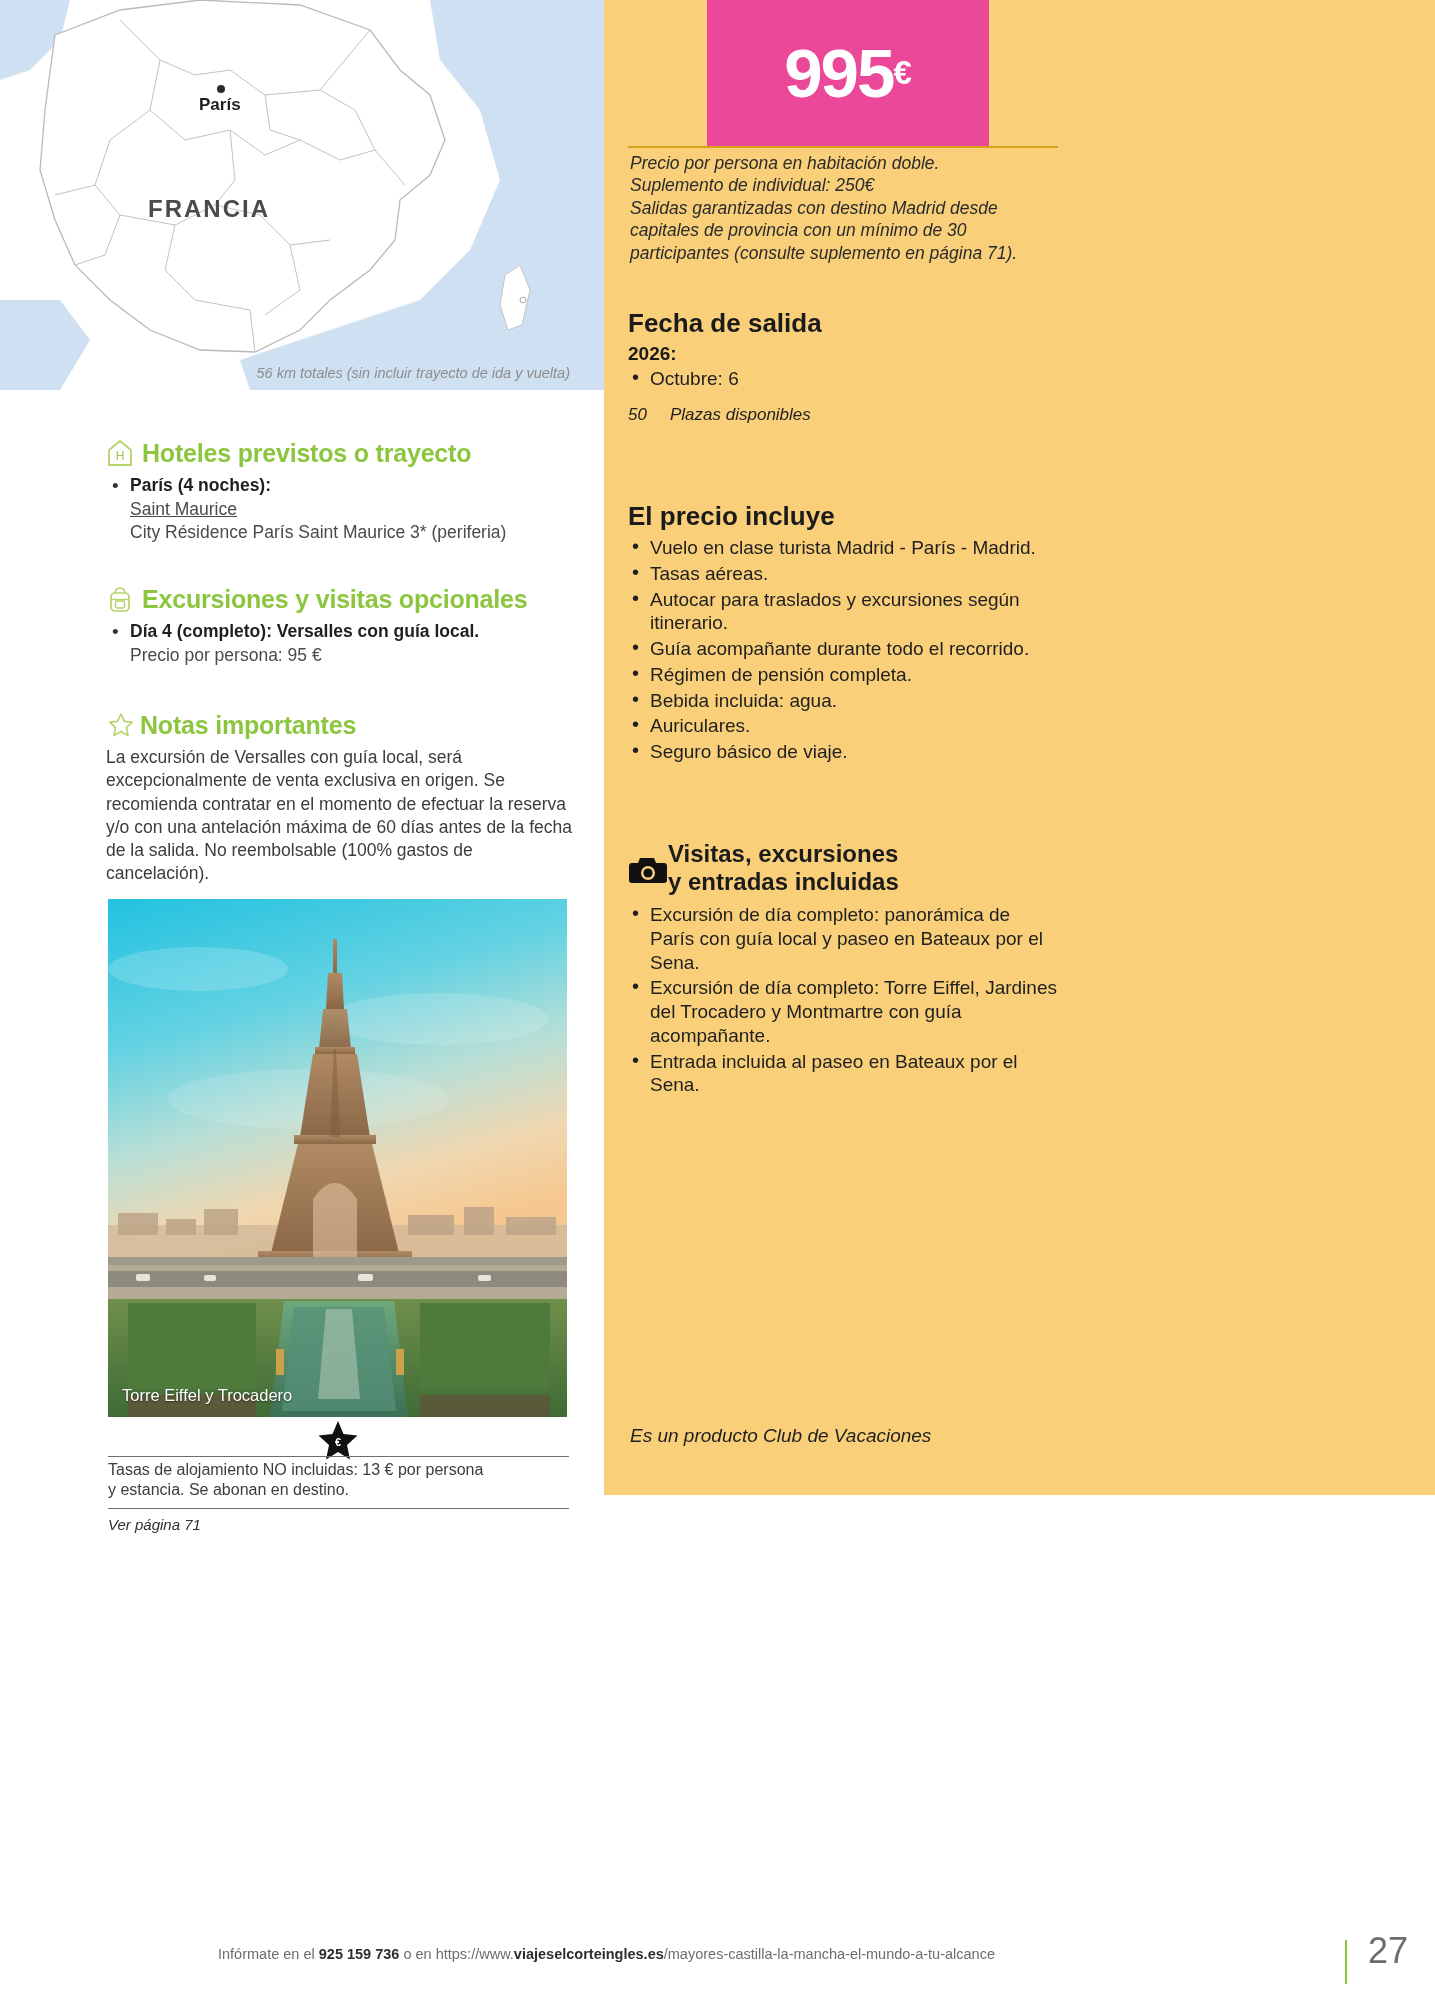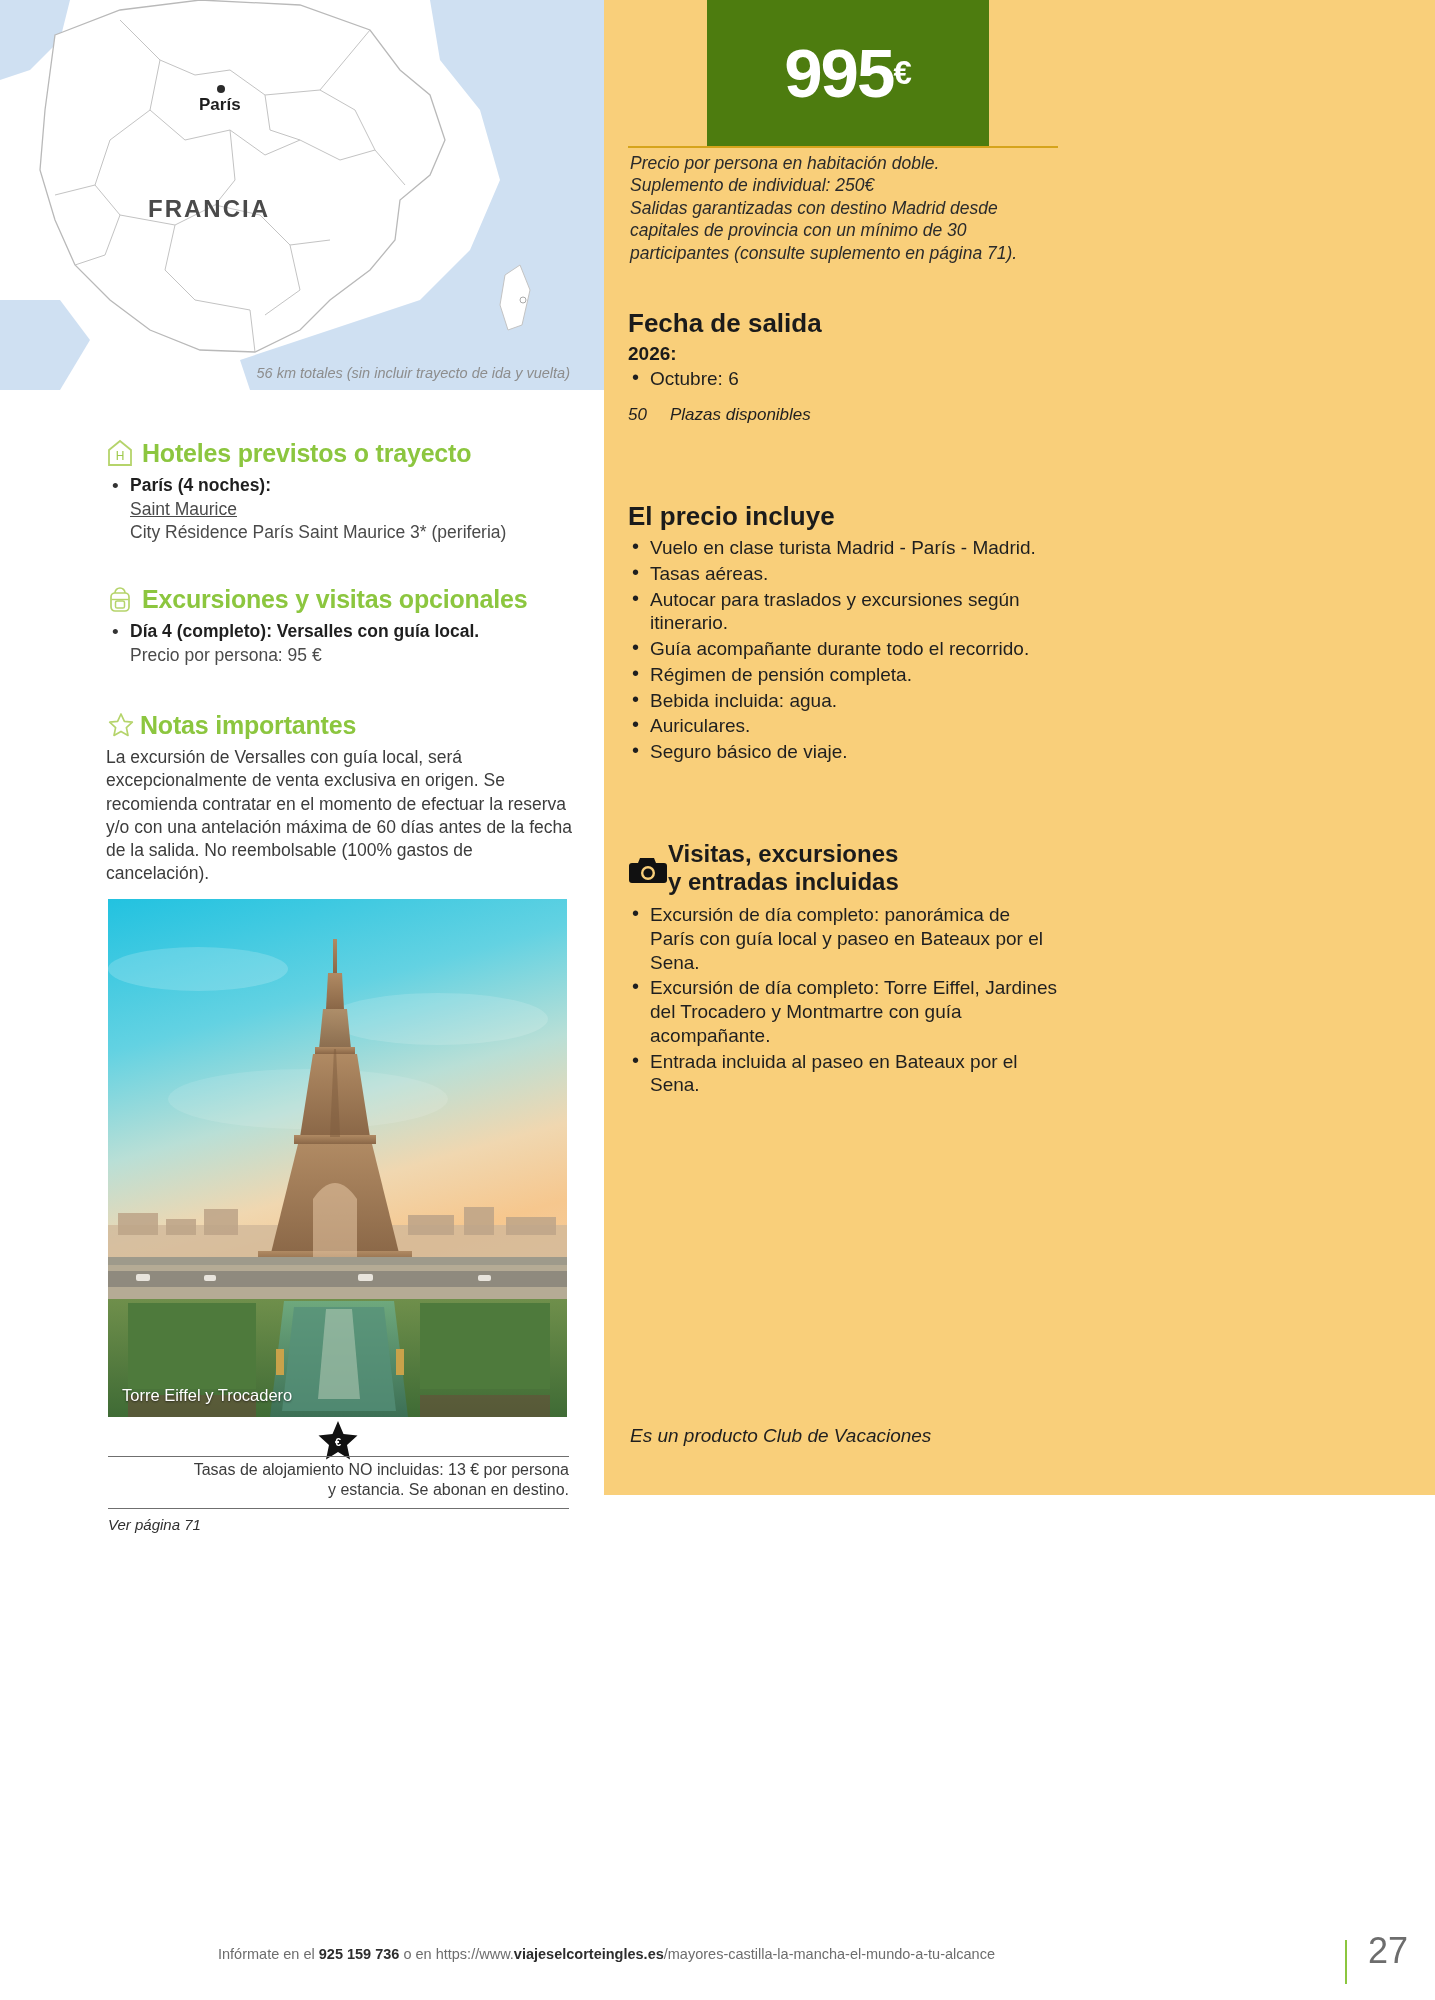--- a/index.html
+++ b/index.html
@@ -39,26 +39,26 @@
 
   .notes-p{font-size:17.5px;line-height:1.33;color:#3c3c3c;margin:2px 0 0 0;}
 
   
   .photo{position:absolute;left:108px;top:886px;width:459px;height:518px;overflow:hidden;margin-top:13px;}
   .photo-cap{position:absolute;left:14px;bottom:12px;color:#ffffff;font-size:16.5px;text-shadow:0 1px 2px rgba(0,0,0,.55);}
 
   
   .star-badge{position:absolute;left:316px;top:1420px;width:44px;height:42px;}
   .rule{position:absolute;left:108px;width:461px;height:1px;background:#6f6f6f;}
-  .tax-note{position:absolute;left:108px;top:1460px;width:461px;text-align:right;font-size:16px;line-height:1.28;color:#3c3c3c;}
+  .tax-note{position:absolute;left:108px;top:1460px;width:461px;text-align:left;font-size:16px;line-height:1.28;color:#3c3c3c;}
   .see-page{position:absolute;left:108px;top:1516px;font-size:15px;font-style:italic;color:#2f2f2f;}
 
   
   .right-col{position:absolute;left:604px;top:0;width:831px;height:1495px;background:#f9cf7a;}
-  .price-box{position:absolute;left:103px;top:0;width:282px;height:146px;background:#4d7c0f;display:flex;align-items:center;justify-content:center;}
+  .price-box{position:absolute;left:103px;top:0;width:282px;height:146px;background:#ec4899;display:flex;align-items:center;justify-content:center;}
   .price-box .amt{color:#ffffff;font-size:69px;font-weight:bold;line-height:1;letter-spacing:-2px;}
   .price-box .cur{color:#ffffff;font-size:33px;font-weight:bold;vertical-align:baseline;}
   .price-rule{position:absolute;left:24px;top:146px;width:430px;height:2px;background:#d6a41b;}
   .price-note{position:absolute;left:26px;top:152px;width:420px;font-size:17.5px;font-style:italic;line-height:1.28;color:#2b2b2b;}
 
   .r-sec{position:absolute;left:24px;width:430px;}
   .r-head{font-size:26px;font-weight:bold;color:#1b1b1b;margin:0 0 4px 0;}
   .r-sub{font-size:19px;font-weight:bold;color:#1b1b1b;margin:0 0 2px 0;}
   ul.rbul{list-style:none;margin:0;padding:0;}
   ul.rbul>li{position:relative;padding-left:22px;margin:0 0 2px 0;font-size:19px;line-height:1.25;color:#1f1f1f;}

